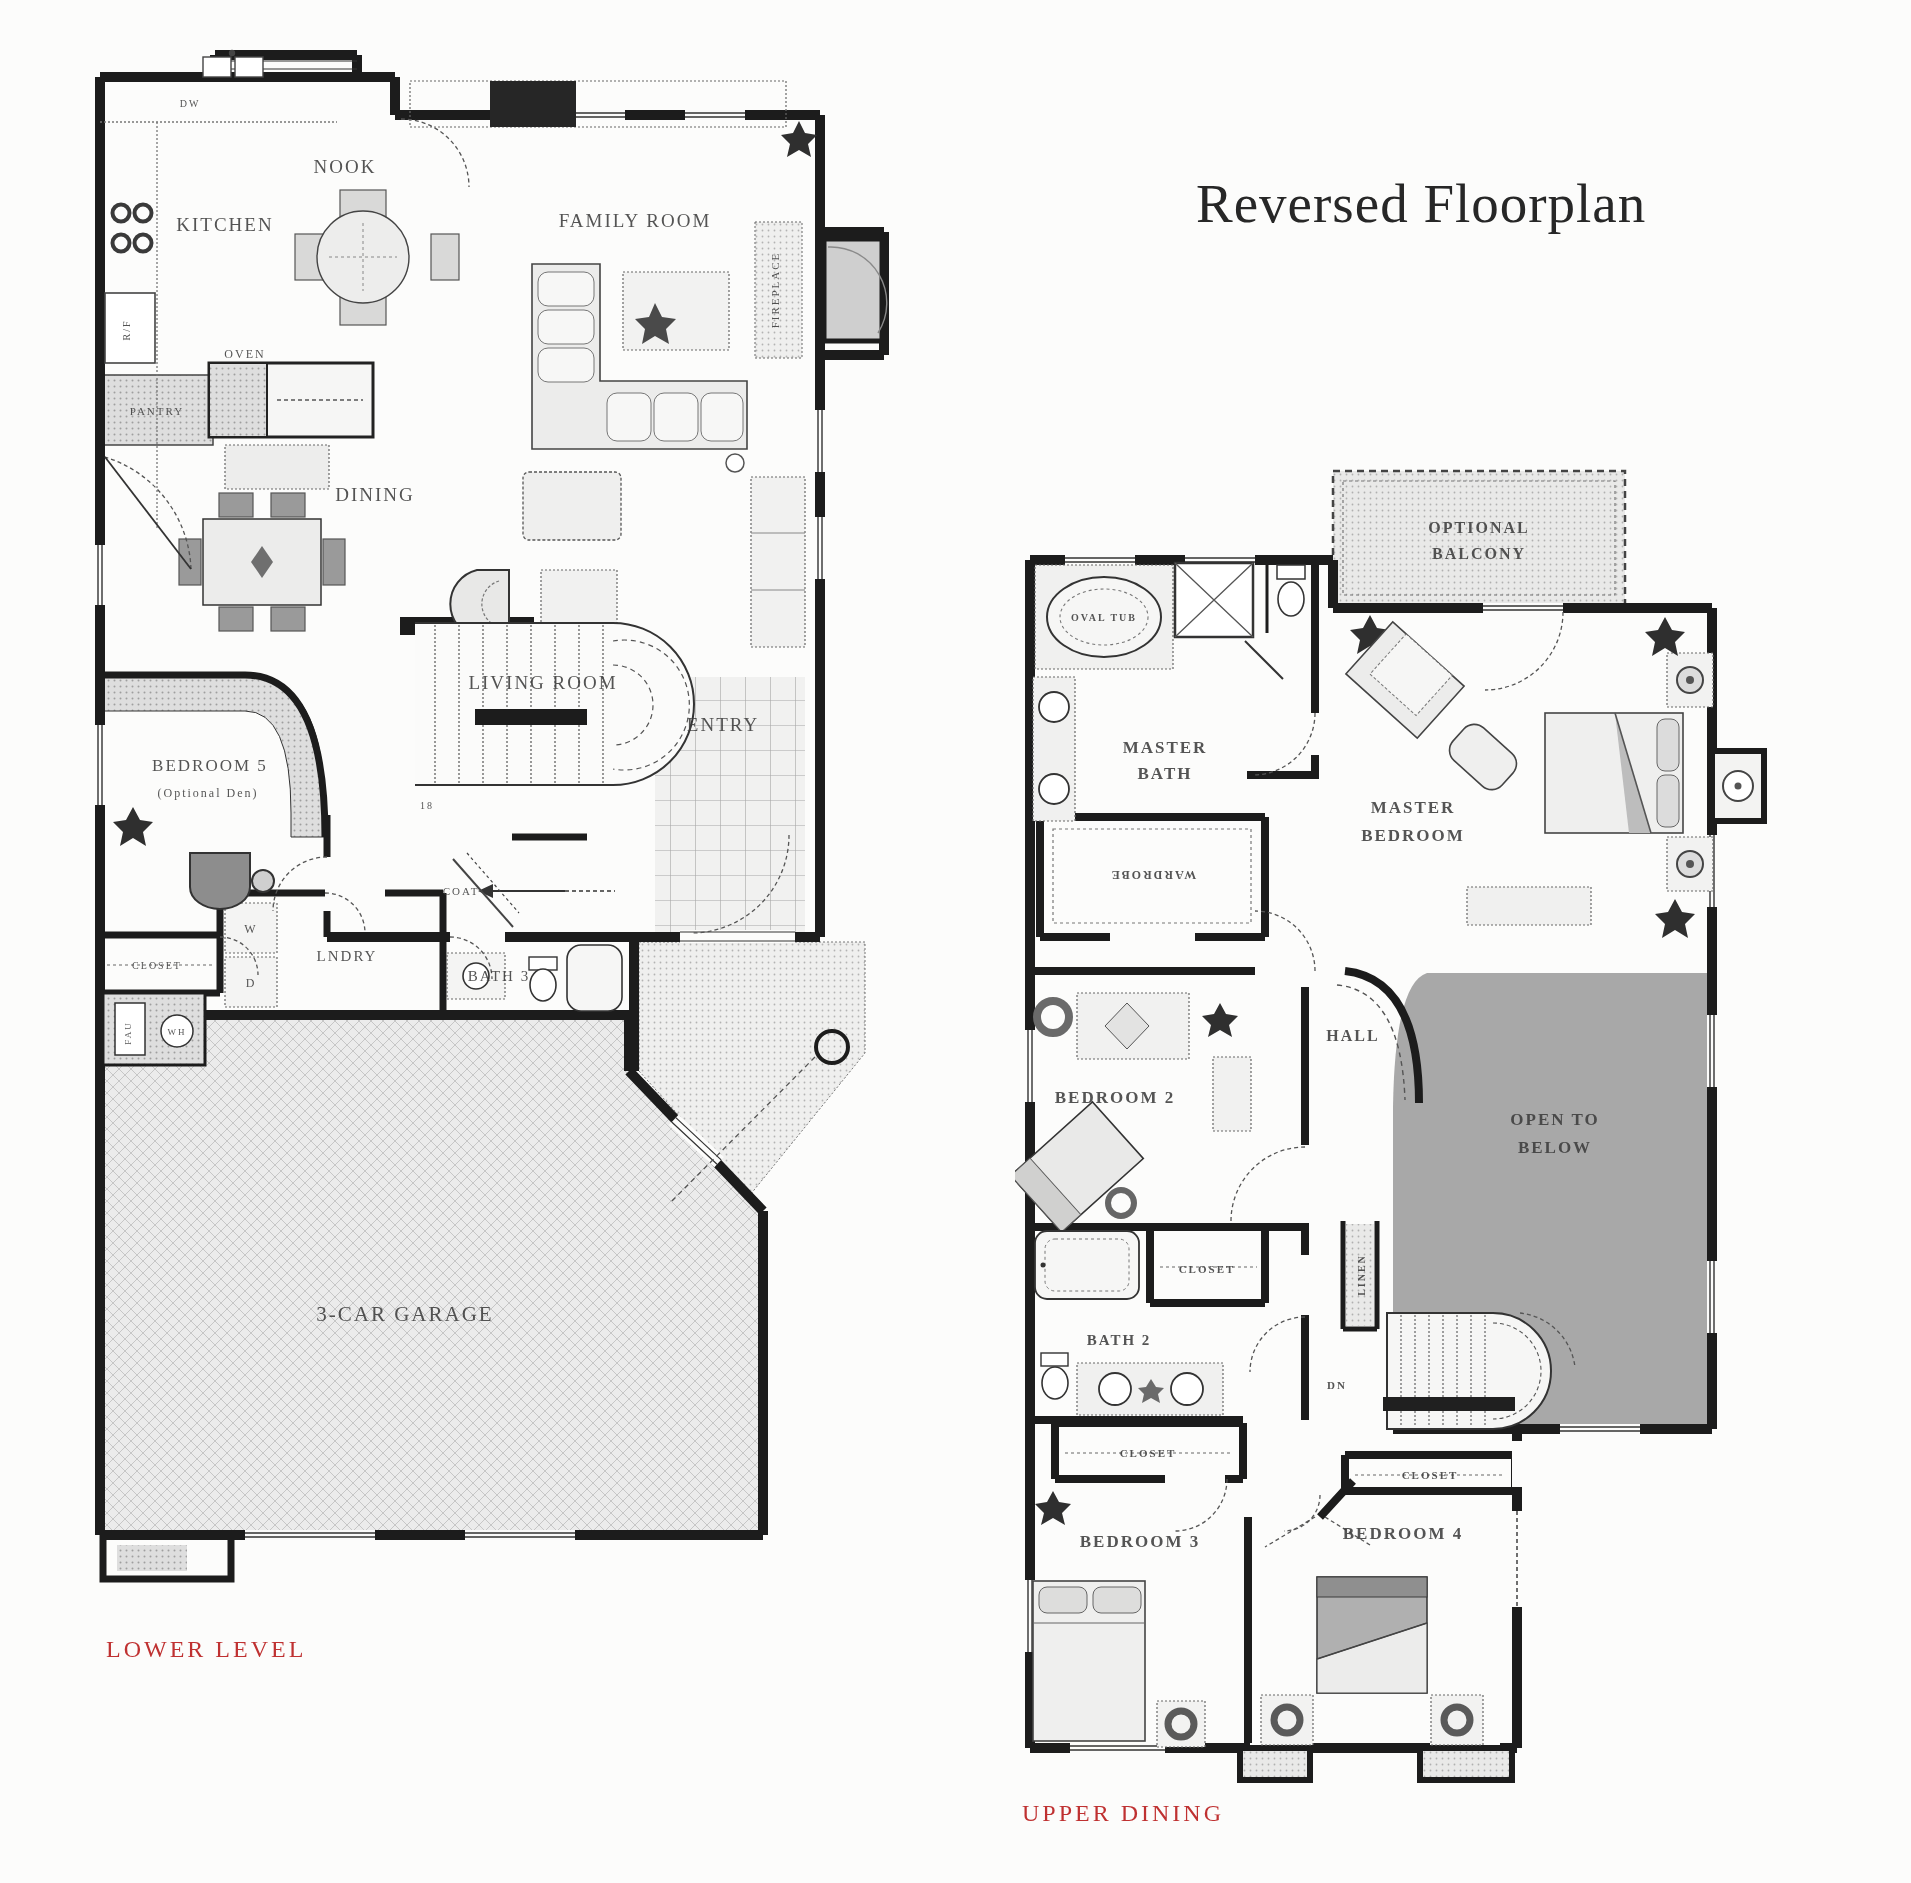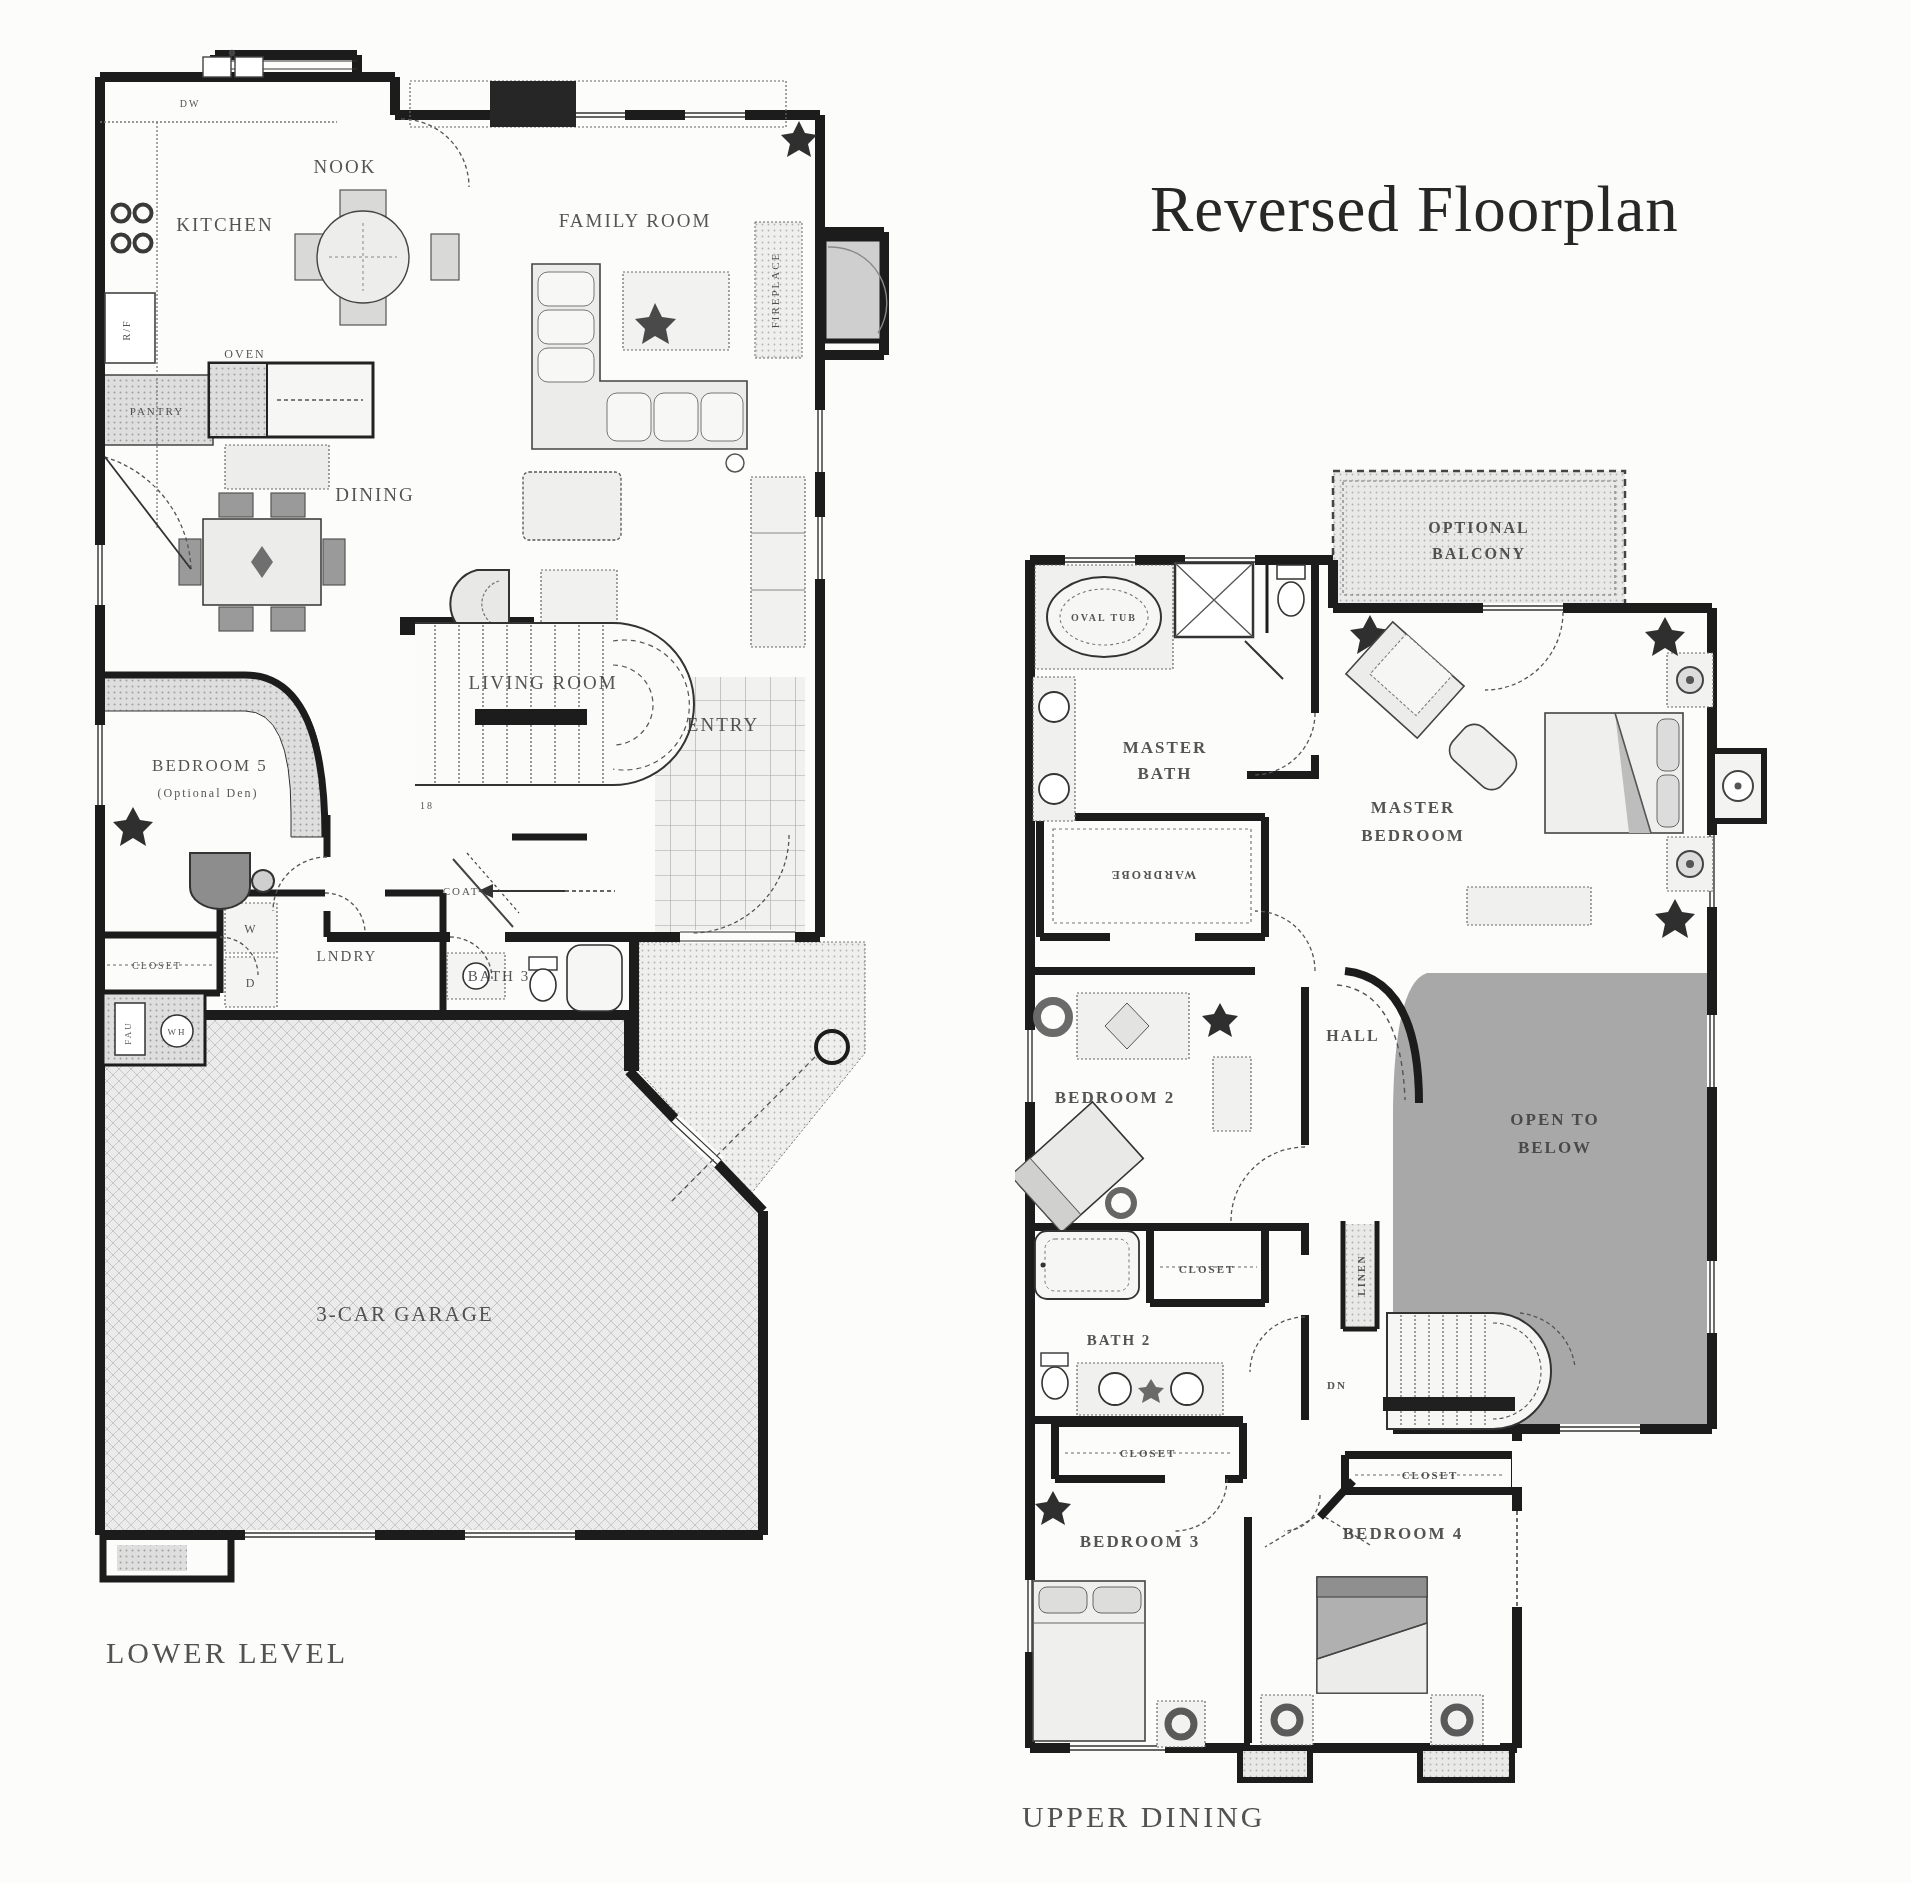--- a/index.html
+++ b/index.html
@@ -11,25 +11,25 @@
   }
   .plan{position:absolute;}
   .plan svg{display:block;}
   svg text{
     fill:#3d3d3d;
     font-family:"Liberation Serif", serif;
     letter-spacing:2px;
     opacity:.88;
   }
   .page-title{
-    position:absolute;left:1150px;top:172px;width:680px;
-    font-size:65px;color:#272727;letter-spacing:1px;white-space:nowrap;
+    position:absolute;left:1196px;top:172px;width:680px;
+    font-size:55px;color:#272727;letter-spacing:1px;white-space:nowrap;
   }
   .level-caption{
-    position:absolute;font-size:30px;letter-spacing:3px;color:#404040;opacity:.9;
+    position:absolute;font-size:24px;letter-spacing:3px;color:#b91c1c;opacity:.9;
   }
   #lower-caption{left:106px;top:1636px;}
   #upper-caption{left:1022px;top:1800px;}
 </style>
 </head>
 <body>
 
 <div>
 
   <div class="page-title">Reversed Floorplan</div>

